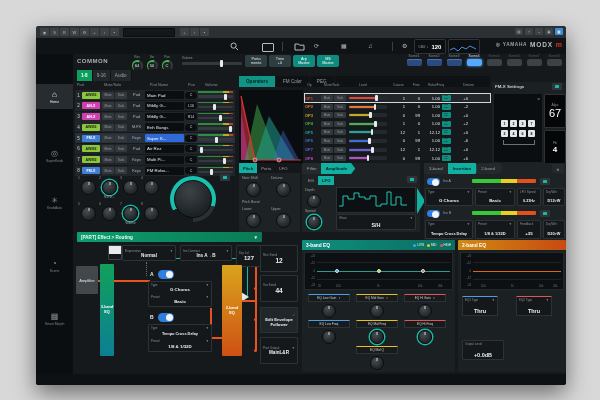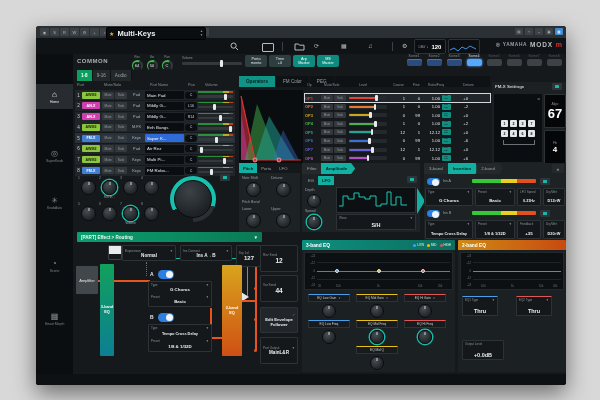--- a/index.html
+++ b/index.html
@@ -212,28 +212,20 @@
 
     <div class="cchip">▤</div>
         <div class="cchip">▪</div>
         <div class="cchip">↔</div>
         <div class="cchip">▣</div>
         <div class="cchip">▦</div>
       </div>
   </div>
 
   <div class="a titlebar"></div>
-  <div class="a plate">
-    <span class="star">★</span>
-    <span class="ptitle">Multi-Keys</span>
-    <span class="stepper">
-        <span>▲</span>
-        <span>▼</span>
-      </span>
-  </div>
   <svg class="a" style="left:194px;top:16px" width="9" height="9" viewBox="0 0 9 9">
     <circle cx="3.6" cy="3.6" r="2.6" fill="none" stroke="#b8bdc0" stroke-width="1"></circle>
     <line x1="5.6" y1="5.6" x2="8" y2="8" stroke="#b8bdc0" stroke-width="1"></line>
   </svg>
   <div class="a" style="left:226px;top:17px;width:10px;height:7px;border:1px solid #b8bdc0;border-radius:1px"></div>
   <div class="a tsep" style="left:246px"></div>
   <svg class="a" style="left:258px;top:16px" width="11" height="9" viewBox="0 0 11 9">
     <path d="M1,2 h3.5 l1,1.2 h4.5 v4.8 h-9 z" fill="none" stroke="#b8bdc0" stroke-width="1"></path>
   </svg>
   <div class="a ticon" style="left:278px">⟳</div>
@@ -831,21 +823,21 @@
 
         <div class="opbox">2</div>
             <div class="opbox">4</div>
             <div class="opbox">6</div>
             <div class="opbox">8</div>
           </div>
         <div class="a" style="left:9px;top:46px;width:30px;height:4px;border:1px solid #6a7176;border-top:none"></div>
       </div>
       <div class="algobox" style="left:52px;top:12px;width:20px;height:32px">
         <span style="font-size:3.4px;color:#8a9096">Algo</span>
-        <span style="font-size:13px;font-weight:bold;color:#fff">67</span>
+        <span style="font-size:11px;font-weight:normal;color:#fff">67</span>
       </div>
       <div class="algobox" style="left:52px;top:48px;width:20px;height:32px">
         <span style="font-size:3.4px;color:#8a9096">Fb</span>
         <span style="font-size:8px;font-weight:bold;color:#fff">4</span>
       </div>
     </div>
 
     <div class="panel" style="left:203px;top:109px;width:61px;height:69px">
       <div style="display:flex;background:#14181a" id="pitch-tabs">
 

